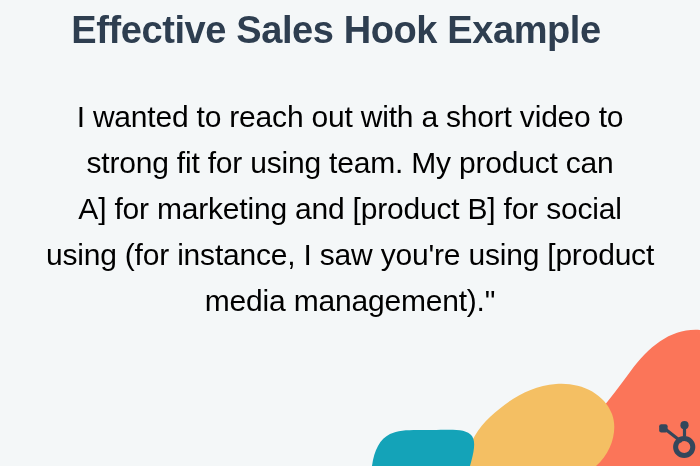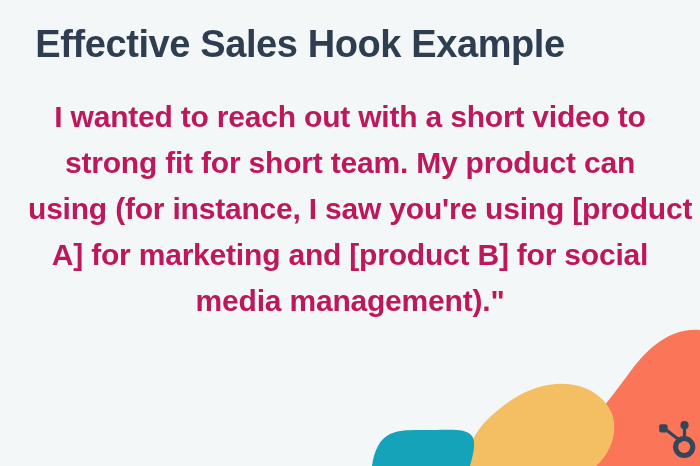--- a/index.html
+++ b/index.html
@@ -30,43 +30,44 @@
     top: 0;
     width: 700px;
     height: 466px;
     pointer-events: none;
   }
 
   
   #title {
     position: absolute;
     left: 0;
-    top: 24px;
+    top: 10px;
     width: 600px;
     text-align: center;
     font-size: 38px;
     font-weight: 700;
     letter-spacing: -0.4px;
     color: #2e3e50;
     line-height: 1.1;
     white-space: nowrap;
+    padding-left: 36px;
   }
 
   
   #body-copy {
     position: absolute;
     left: 28px;
     top: 94px;
     width: 644px;
     text-align: center;
     font-size: 30px;
-    font-weight: 700;
+    font-weight: 400;
     line-height: 46px;
     letter-spacing: -0.2px;
-    color: #be185d;
+    color: #000000;
   }
   #body-copy .line {
     display: block;
     white-space: nowrap;
   }
 
   
   #hubspot-logo {
     position: absolute;
     left: 656px;
@@ -103,23 +104,23 @@
              C466,428 450,430 432,430
              C414,430 400,429 390,434
              C380,439 374,450 372,466
              Z"></path>
   </svg>
 
   <div id="title">Effective Sales Hook Example</div>
 
   <div id="body-copy">
     <span class="line">I wanted to reach out with a short video to</span>
-    <span class="line">strong fit for short team. My product can</span>
+    <span class="line">strong fit for using team. My product can</span>
+    <span class="line">A] for marketing and [product B] for social</span>
     <span class="line">using (for instance, I saw you're using [product</span>
-    <span class="line">A] for marketing and [product B] for social</span>
     <span class="line">media management)."</span>
   </div>
 
   <svg id="hubspot-logo" viewBox="0 0 40 40" xmlns="http://www.w3.org/2000/svg" aria-hidden="true">
     <g fill="none" stroke="#33475b" stroke-width="3.2" stroke-linecap="round">
 
       <line x1="8.5" y1="8.5" x2="24.5" y2="21"></line>
 
       <line x1="28.5" y1="5.5" x2="28.5" y2="15.5"></line>
     </g>

